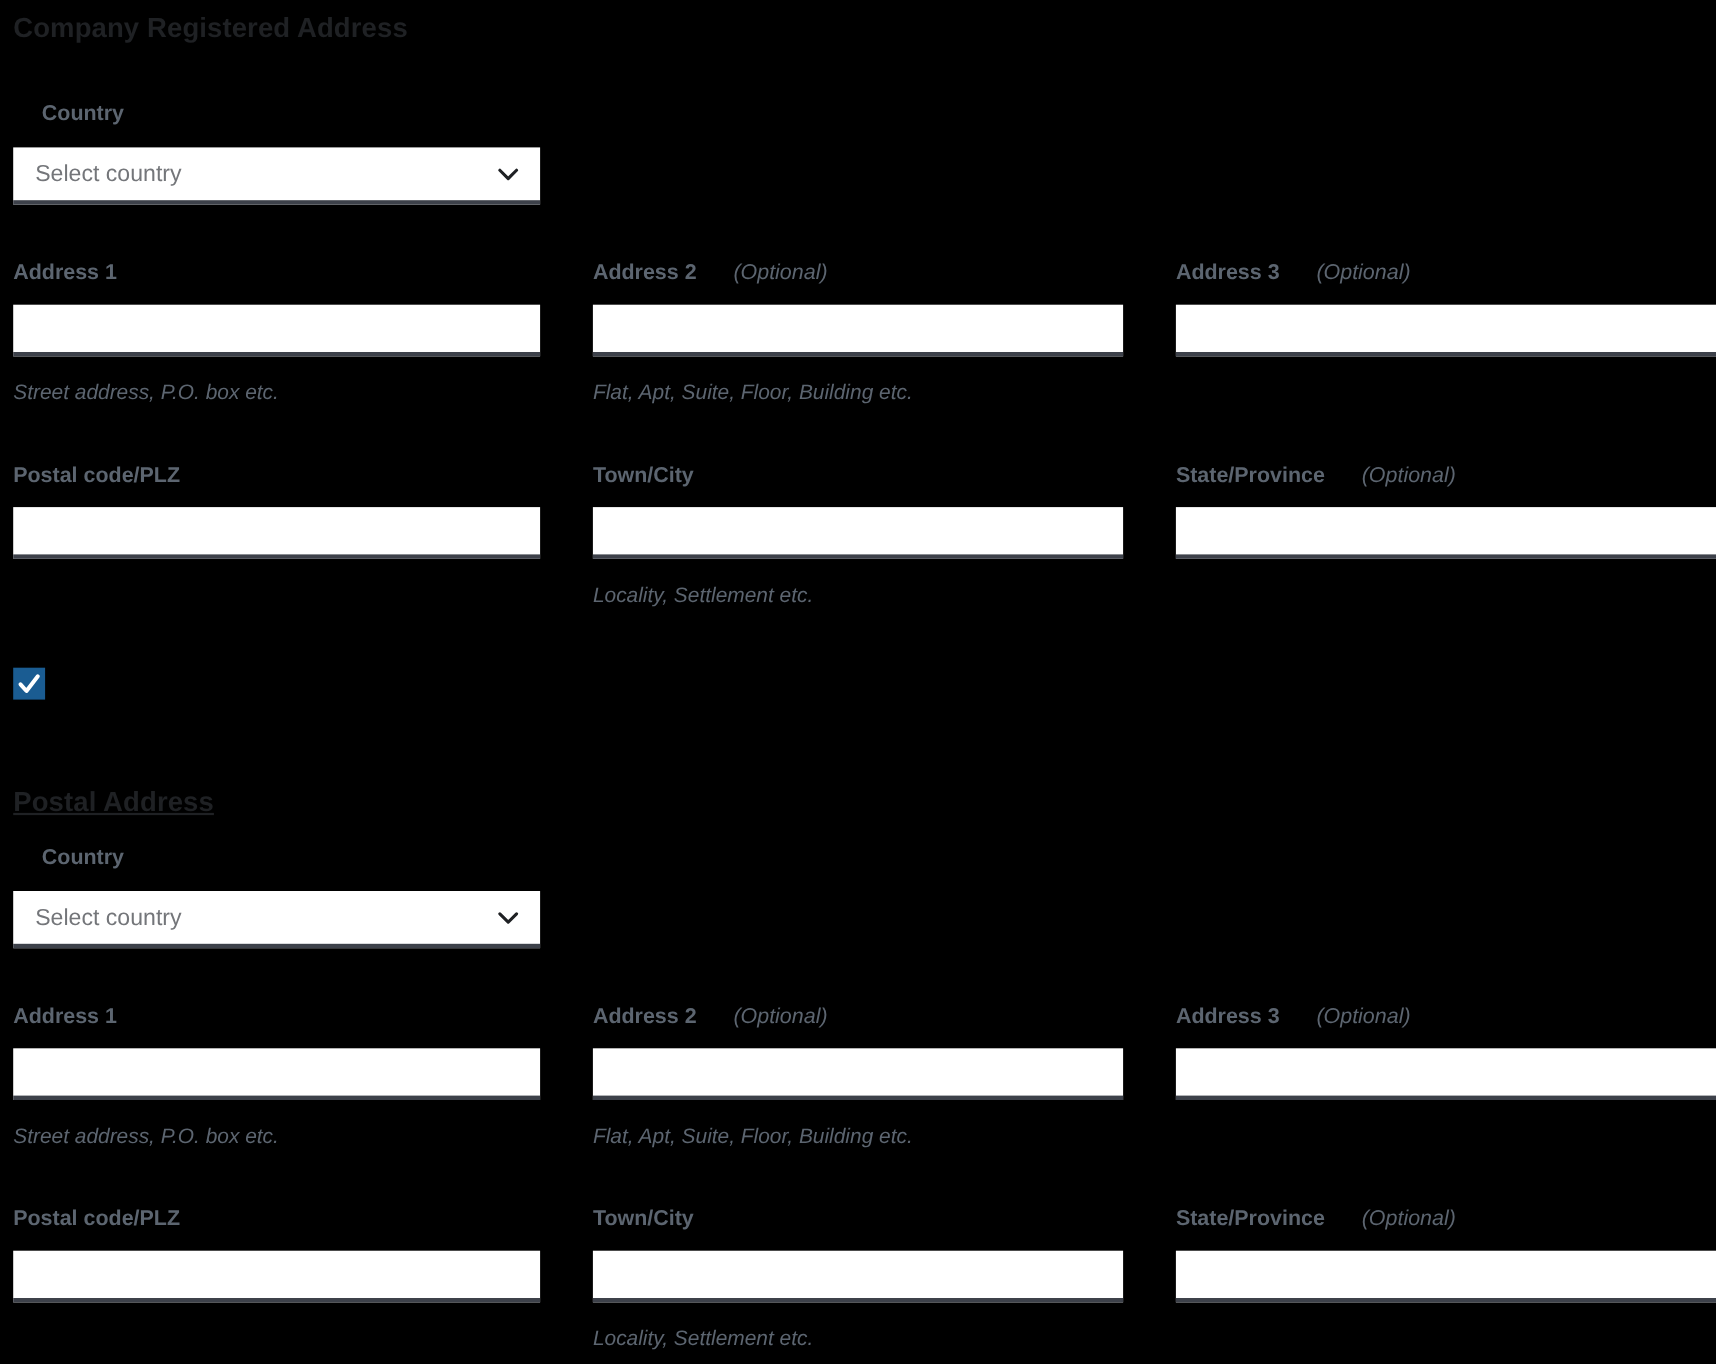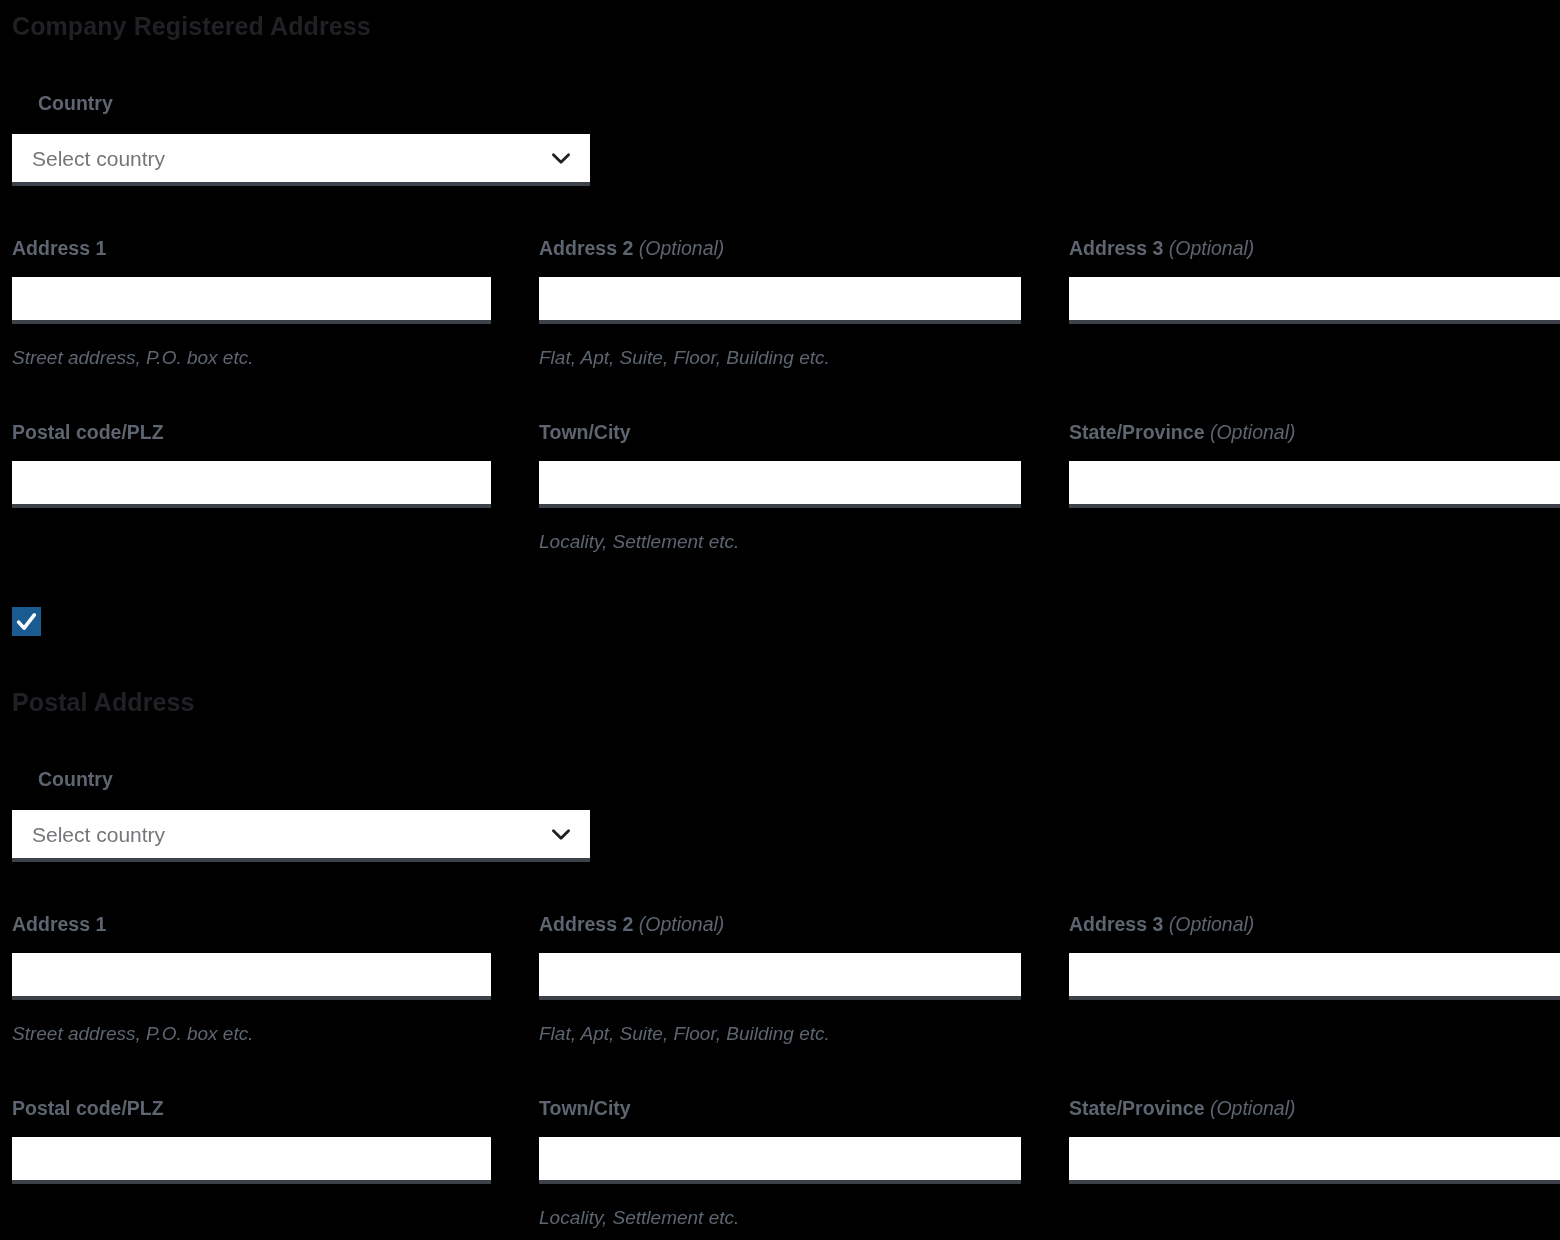--- a/index.html
+++ b/index.html
@@ -50,20 +50,21 @@
     line-height: 1;
     white-space: nowrap;
   }
 
   .field-label.regular { font-weight: bold; margin-left: 26px; }
 
   .optional {
     font-weight: normal;
     font-style: italic;
     color: #5c6570;
+    margin-left: 28px;
   }
 
   .input-box {
     display: block;
     width: 100%;
     height: 47px;
     background: #ffffff;
     border: none;
     border-bottom: 4px solid #3d414a;
     outline: none;
@@ -78,21 +79,21 @@
     font-size: 19px;
     font-style: italic;
     color: #5c6570;
     line-height: 1;
     white-space: nowrap;
   }
 
   
   .select-wrap {
     position: relative;
-    width: 578px;
+    width: 479px;
     height: 52px;
     background: #ffffff;
     border-bottom: 4px solid #3d414a;
     text-decoration: underline;
   }
 
   .select-value {
     position: absolute;
     left: 20px;
     top: 50%;
@@ -212,21 +213,21 @@
   </div>
 
   <div class="abs checkbox-row" style="left:12px; top:607px;">
     <span class="checkbox-box">
       <svg viewBox="0 0 24 24" fill="none" stroke="#ffffff" stroke-width="3" stroke-linecap="round" stroke-linejoin="round">
         <polyline points="5.5,12.5 10,17.5 18.5,6.5"></polyline>
       </svg>
     </span>
   </div>
 
-  <div class="abs section-heading" style="left:12px; top:690px;">Postal Address</div>
+  <div class="abs section-heading" style="left:12px; top:717px;text-decoration:underline;">Postal Address</div>
 
   <div class="abs" style="left:12px; top:770px;">
     <span class="field-label regular">Country</span>
   </div>
 
   <div class="abs select-wrap" style="left:12px; top:810px;">
     <span class="select-value">Select country</span>
     <span class="chevron-icon">
       <svg viewBox="0 0 24 24" fill="none" stroke="#1f2124" stroke-width="2.6" stroke-linecap="round" stroke-linejoin="round">
         <polyline points="5,9 12,16 19,9"></polyline>

